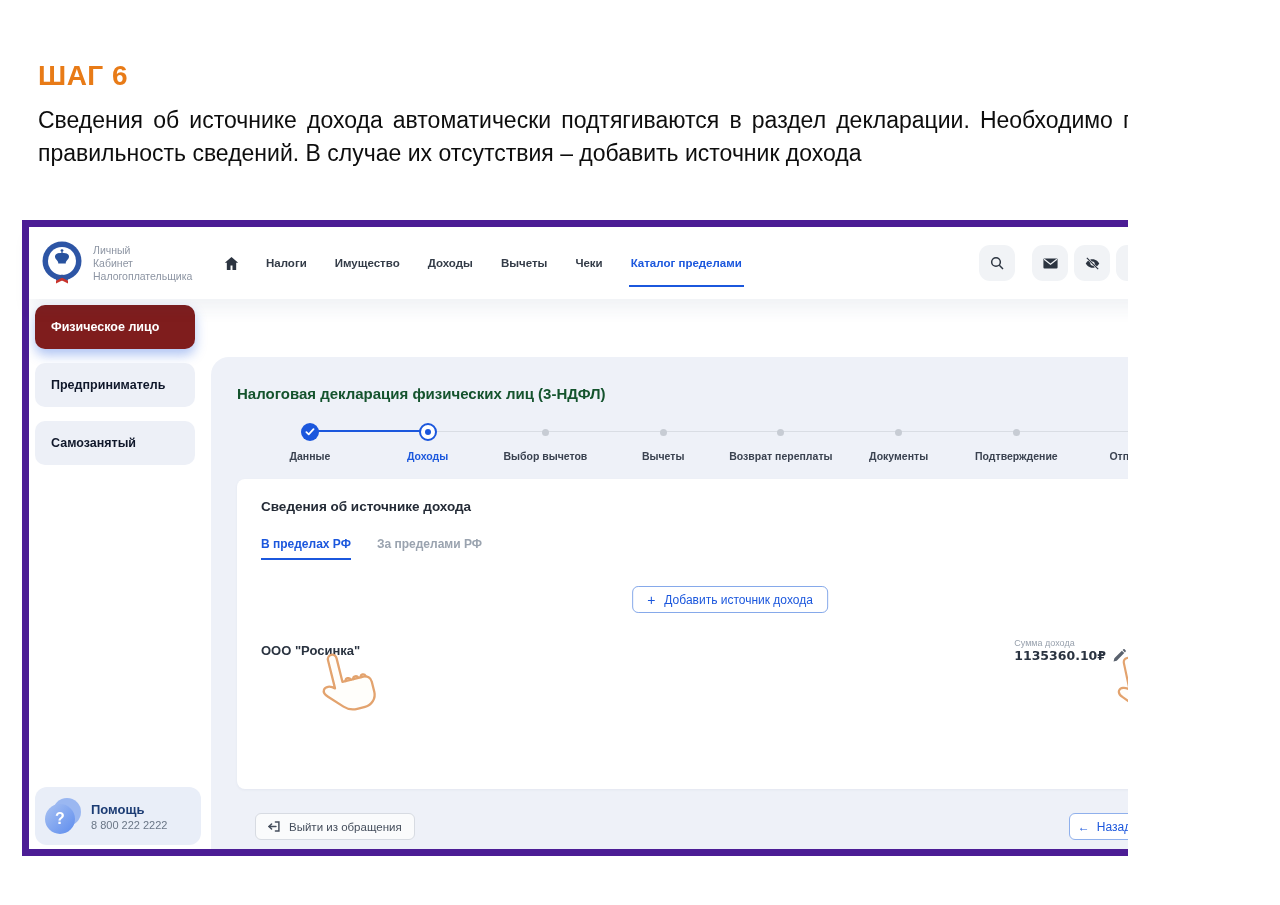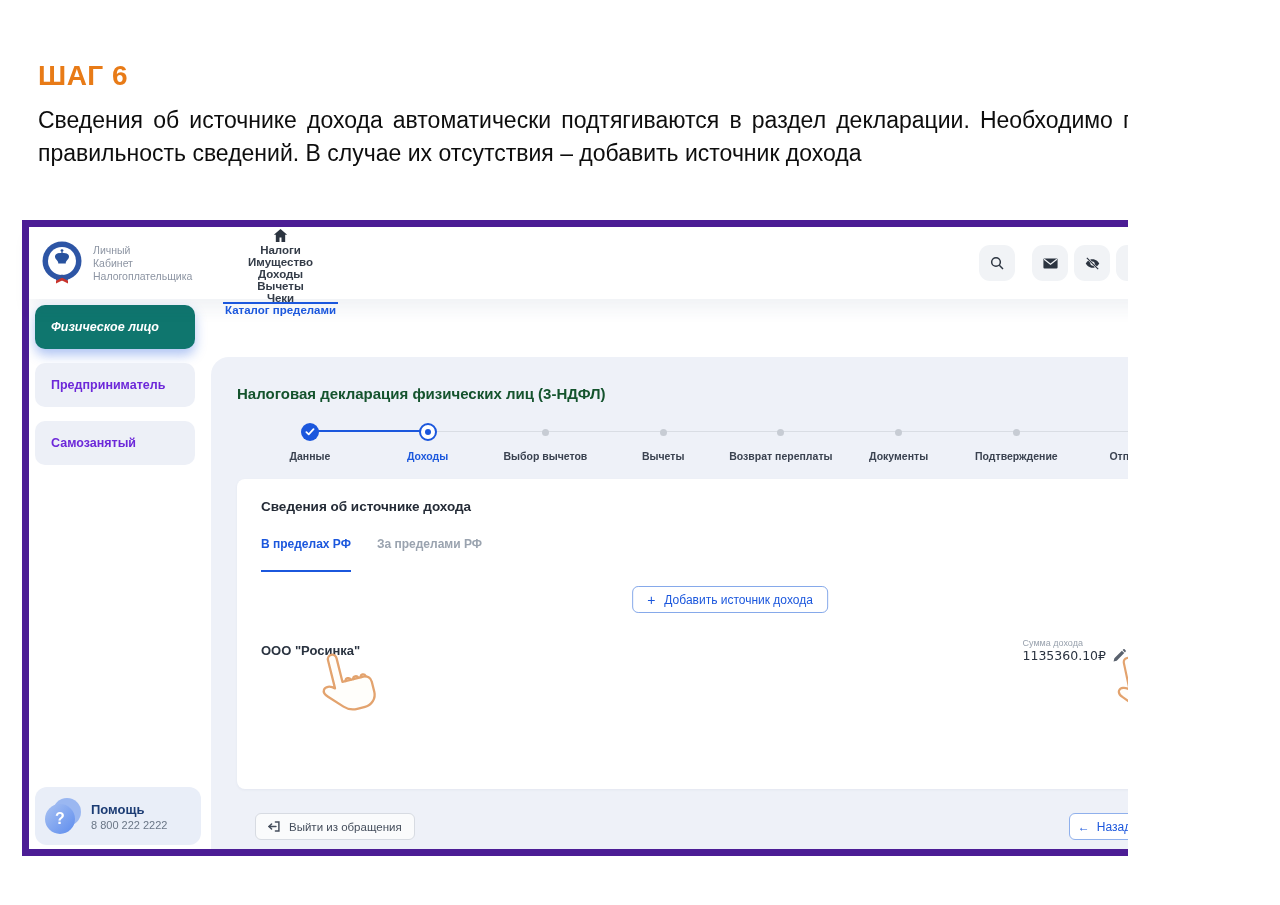--- a/index.html
+++ b/index.html
@@ -12,36 +12,36 @@
   .tut-desc { position:absolute; left:38px; top:84px; width:1196px; font-size:23px; line-height:33px; color:#0d0d0d; text-align:justify; }
 
   
   .frame { position:absolute; left:22px; top:200px; width:1234px; height:636px; border:7px solid #4c1d95; background:#fff; }
 
   
   .app-header { position:absolute; left:0; top:0; right:0; height:72px; background:#fff; z-index:5; box-shadow:0 10px 16px rgba(45,70,110,.07); }
   .brand { position:absolute; left:12px; top:13px; display:flex; align-items:center; }
   .brand-logo { width:42px; height:46px; }
   .brand-text { margin-left:10px; font-size:10.5px; line-height:13px; color:#8d95a3; }
-  .main-nav { position:absolute; left:194px; top:0; height:72px; display:flex; align-items:center;flex-direction:column; }
+  .main-nav { position:absolute; left:194px; top:0; height:72px; display:flex; align-items:center; }
   .nav-home { display:flex; align-items:center; margin-right:24px; color:#2c3440; cursor:pointer; }
   .nav-item { position:relative; height:72px; display:flex; align-items:center; padding:0 2px; margin-right:24px; font-size:11.5px; font-weight:bold; color:#343c48; cursor:pointer; white-space:nowrap; }
   .nav-item.active { color:#1b57dd; }
   .nav-item.active::after { content:""; position:absolute; left:0; right:0; bottom:12px; height:2px; background:#1b57dd; }
   .header-icons { position:absolute; right:8px; top:18px; display:flex; align-items:center; }
   .icon-btn { width:36px; height:36px; border-radius:11px; background:#f1f3f6; display:flex; align-items:center; justify-content:center; color:#2c3440; cursor:pointer; }
   .icon-btn.search { margin-right:17px; }
   .icon-btn.mail, .icon-btn.eyeoff { margin-right:6px; }
   .icon-btn.profile { margin-left:53px; }
 
   
   .sidebar { position:absolute; left:0; top:72px; bottom:0; width:182px; background:#fff; z-index:4; }
   .profile-btn { width:160px; height:44px; margin:0 0 14px 6px; border-radius:10px; display:flex; align-items:center; padding-left:16px; font-size:12.5px; font-weight:bold; cursor:pointer; }
-  .profile-btn.active { background:#0f766e; color:#fff; box-shadow:0 6px 12px rgba(27,87,221,.35);font-style:italic; }
-  .profile-btn.inactive { background:#edf0f7; color:#6d28d9; }
+  .profile-btn.active { background:#7f1d1d; color:#fff; box-shadow:0 6px 12px rgba(27,87,221,.35); }
+  .profile-btn.inactive { background:#edf0f7; color:#0f172a; }
   .sidebar-pad { height:6px; }
   .help-card { position:absolute; left:6px; bottom:4px; width:166px; height:58px; background:#e9eef8; border-radius:12px; display:flex; align-items:center; padding-left:10px; cursor:pointer; }
   .help-ico { position:relative; width:36px; height:36px; margin-right:10px; }
   .help-ico .c1 { position:absolute; left:8px; top:0; width:28px; height:28px; border-radius:50%; background:#7fa4ef; opacity:.75; }
   .help-ico .c2 { position:absolute; left:0; top:6px; width:30px; height:30px; border-radius:50%; background:linear-gradient(135deg,#a9c2f2,#5d8cee); display:flex; align-items:center; justify-content:center; color:#fff; font-size:16px; font-weight:bold; }
   .help-title { font-size:13px; font-weight:bold; color:#1c3c74; }
   .help-phone { font-size:11px; color:#6a7686; margin-top:2px; }
 
   
   .main-panel { position:absolute; left:182px; top:130px; right:0; bottom:0; background:#eef1f8; border-top-left-radius:18px; z-index:3; }
@@ -57,32 +57,32 @@
   .dot-current { width:18px; height:18px; border-radius:50%; background:#fff; border:2px solid #1b57dd; display:flex; align-items:center; justify-content:center; }
   .dot-current i { width:6px; height:6px; border-radius:50%; background:#1b57dd; }
   .dot-todo { width:7px; height:7px; border-radius:50%; background:#c7ccd4; }
   .step-label { margin-top:9px; font-size:10.5px; font-weight:bold; color:#3a4250; white-space:nowrap; }
   .step.current .step-label { color:#1b57dd; }
 
   
   .card { position:absolute; left:26px; right:26px; top:122px; height:310px; background:#fff; border-radius:8px; box-shadow:0 1px 3px rgba(30,50,90,.05); }
   .card-title { position:absolute; left:24px; top:20px; font-size:13.5px; font-weight:bold; color:#242b36; }
   .tabs { position:absolute; left:24px; top:58px; display:flex; }
-  .tab { font-size:12px; font-weight:bold; padding-bottom:19px; margin-right:26px; cursor:pointer; }
+  .tab { font-size:12px; font-weight:bold; padding-bottom:7px; margin-right:26px; cursor:pointer; }
   .tab.active { color:#1b57dd; border-bottom:2px solid #1b57dd; }
   .tab.inactive { color:#9aa3af; border-bottom:2px solid transparent; }
   .add-btn { position:absolute; left:50%; transform:translateX(-50%); top:107px; height:27px; padding:0 14px; background:#fff; border:1px solid #86a9ea; border-radius:6px; color:#1b57dd; font-size:12px; display:flex; align-items:center; cursor:pointer; white-space:nowrap; }
   .add-btn .plus { font-size:14px; margin-right:9px; }
 
   .income-row { position:absolute; left:24px; right:24px; top:148px; height:46px; display:flex; align-items:center; justify-content:space-between; }
   .income-name { font-size:13px; font-weight:bold; color:#2a3340; }
   .income-right { display:flex; align-items:center; }
   .amount-block { display:flex; flex-direction:column; align-items:flex-start; margin-right:6px; }
   .amount-label { font-size:9px; color:#98a1ad; }
-  .amount-value { font-size:12.5px; font-weight:normal; color:#2a3340; font-family:"DejaVu Sans","Liberation Sans",sans-serif; }
+  .amount-value { font-size:12.5px; font-weight:bold; color:#2a3340; font-family:"DejaVu Sans","Liberation Sans",sans-serif; }
   .row-icon { color:#4a525e; cursor:pointer; display:flex; align-items:center; }
   .pencil { margin-top:12px; }
   .trash { margin-left:24px; margin-top:10px; }
   .chev { margin-left:22px; margin-top:10px; }
 
   
   .exit-btn { position:absolute; left:44px; top:456px; height:27px; padding:0 12px; background:#fafbfc; border:1px solid #d7dbe2; border-radius:6px; display:flex; align-items:center; font-size:11.5px; color:#454e5c; cursor:pointer; }
   .exit-btn svg { margin-right:8px; }
   .back-btn { position:absolute; right:109px; top:456px; height:27px; width:71px; background:#fff; border:1px solid #8fb0ec; border-radius:6px; display:flex; align-items:center; justify-content:center; font-size:12px; color:#1b57dd; cursor:pointer; }
   .back-btn .arr { margin-right:7px; }

